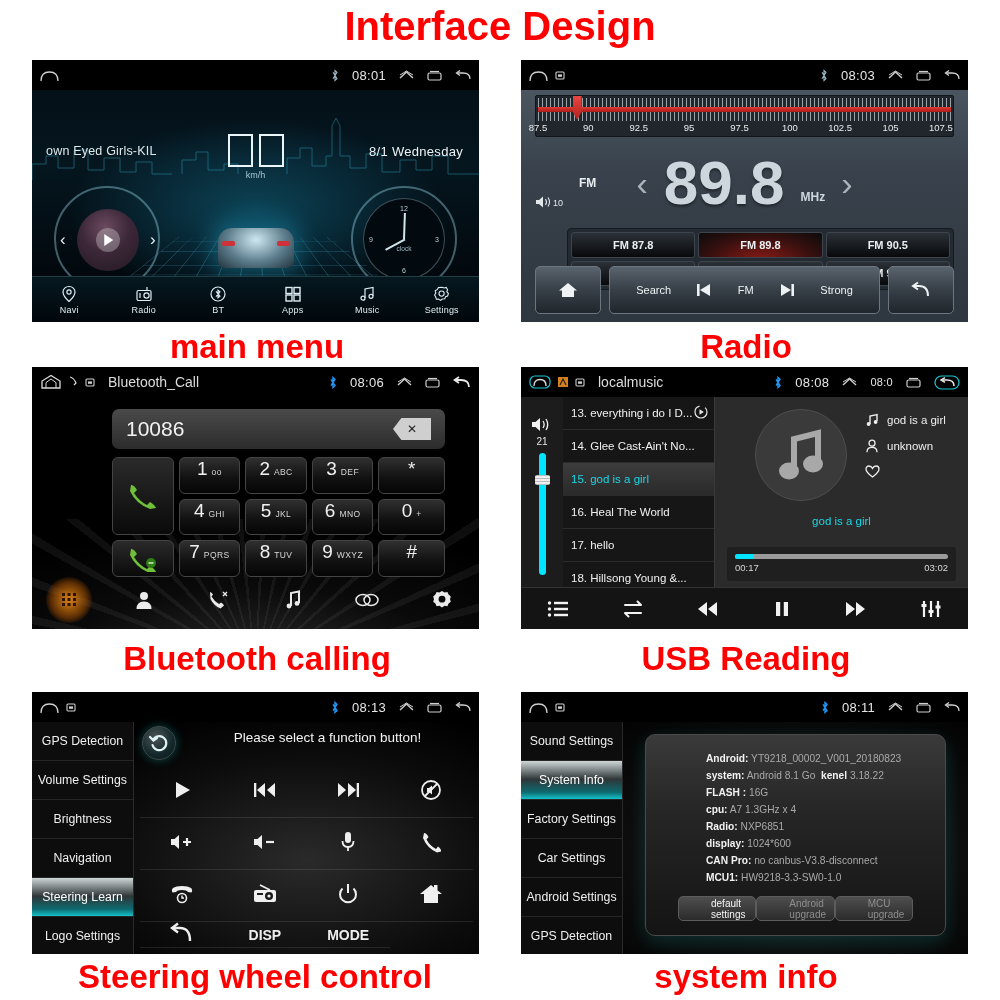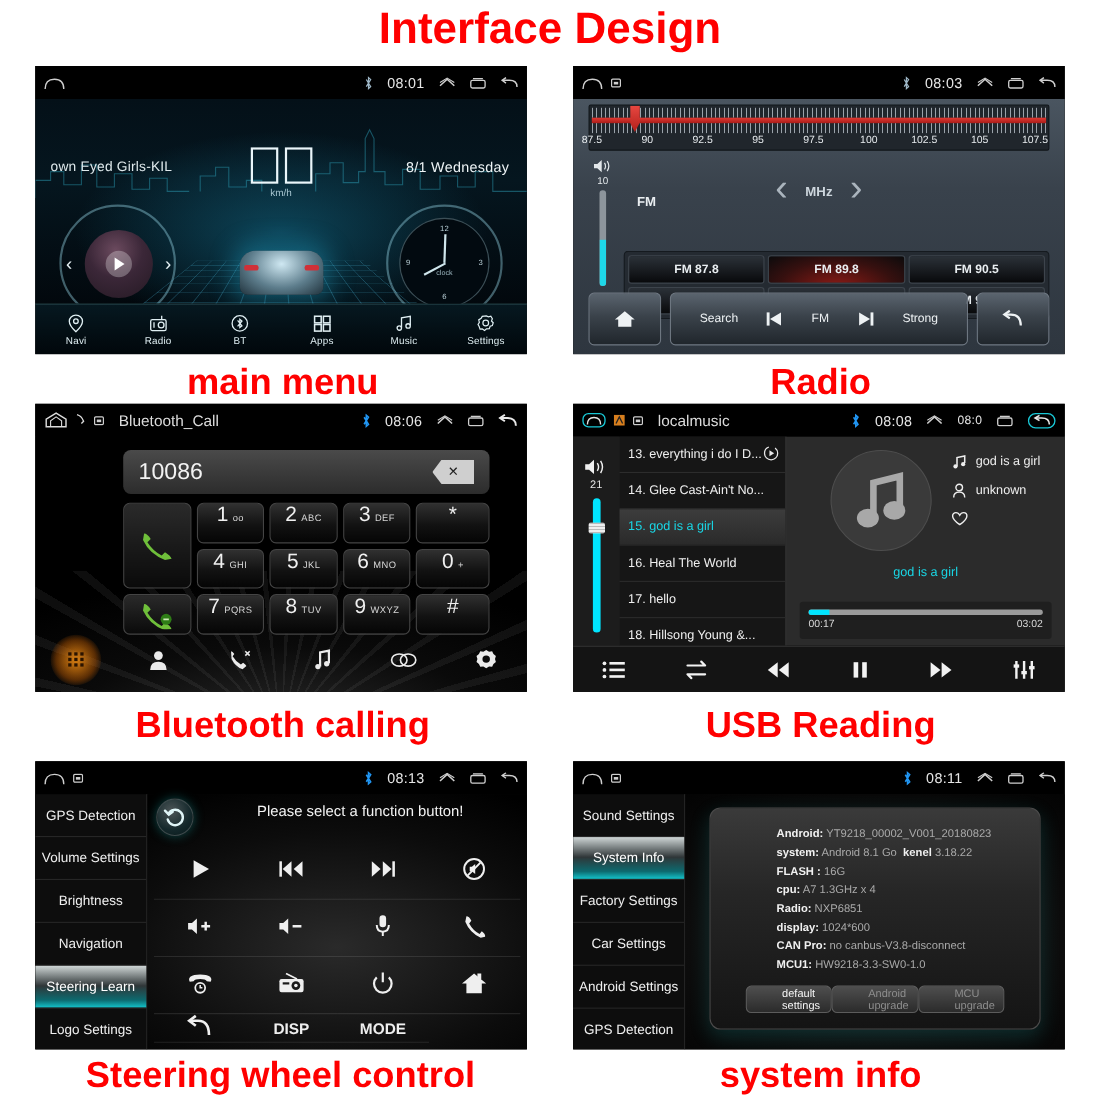--- a/index.html
+++ b/index.html
@@ -160,21 +160,21 @@
     background: linear-gradient(180deg,#e23a33,#a81c18); }
   .tuner-needle {
     position: absolute; top: 0px; width: 9px; height: 24px;
     background: linear-gradient(180deg,#e84740,#b2201b);
     clip-path: polygon(0 0, 100% 0, 100% 65%, 50% 100%, 0 65%);
   }
   .freq-labels { position: absolute; left: 2px; right: 2px; top: 26px; height: 14px; }
   .freq-labels span { position: absolute; color: #e7ebee; font-size: 9.5px; transform: translateX(-50%); }
 
   .vol-col { position: absolute; left: 14px; top: 54px; width: 26px; bottom: 62px;
-    display: flex; flex-direction: column; align-items: center; }
+    display: flex; flex-direction: row; align-items: center; }
   .vol-num { color: #e2e7ea; font-size: 9px; margin-top: 1px; }
   .vol-track { margin-top: 4px; width: 6px; flex: 1; background: #8d959c; border-radius: 3px; position: relative; overflow: hidden; }
   .vol-fill { position: absolute; left: 0; right: 0; bottom: 0; height: 48%; background: #1ed7e8; }
 
   .fm-label { position: absolute; left: 58px; top: 86px; color: #e9edf0; font-size: 12px; font-weight: bold; }
   .big-freq { position: absolute; left: 0; right: 0; top: 62px; display: flex; align-items: center; justify-content: center; gap: 16px; }
   .big-freq .num {
     font-size: 62px; font-weight: bold; color: #cdd6dd; line-height: 1;
     text-shadow: 0 2px 3px rgba(0,0,0,.45);
   }
@@ -556,20 +556,21 @@
         </span>
         <span class="vol-num">10</span>
         <div class="vol-track">
             <div class="vol-fill"></div>
           </div>
       </div>
 
       <div class="fm-label">FM</div>
       <div class="big-freq">
         <span class="chev">‹</span>
+        <span class="num">89.8</span>
         <span class="unit">MHz</span>
         <span class="chev">›</span>
       </div>
 
       <div class="presets" id="radio-presets">
           <div class="preset">FM 87.8</div>
           <div class="preset active">FM 89.8</div>
           <div class="preset">FM 90.5</div>
           <div class="preset">FM 91.8</div>
           <div class="preset">FM 94.2</div>

